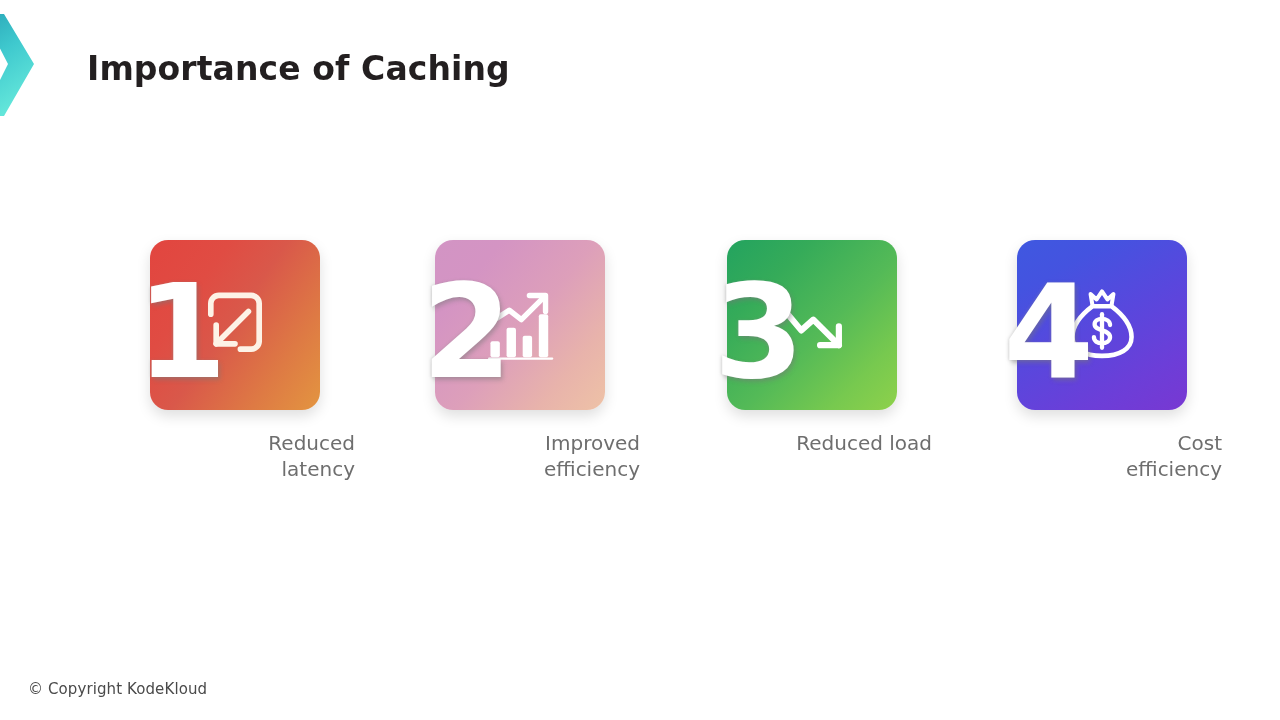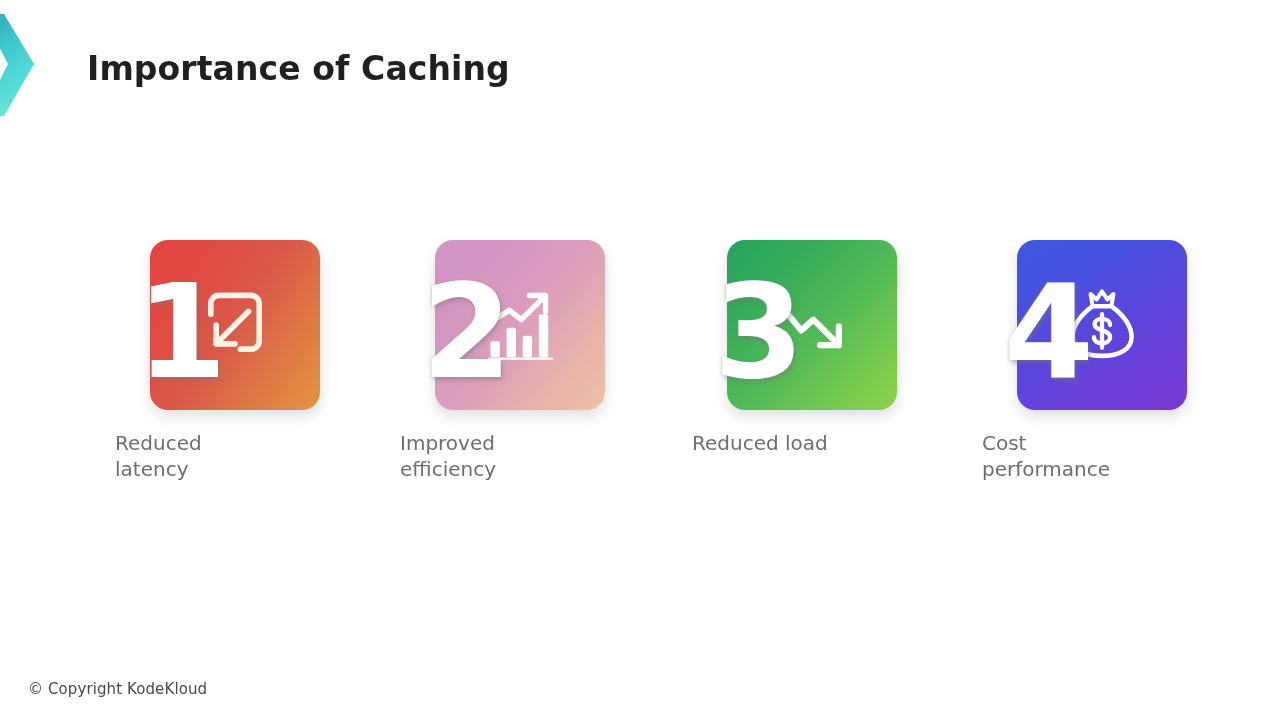--- a/index.html
+++ b/index.html
@@ -97,21 +97,21 @@
   .tile.g0 { background: linear-gradient(125deg, #e2453f 0%, #e04c43 28%, #d9584a 48%, #de7a44 76%, #e39540 100%); }
   .tile.g1 { background: linear-gradient(130deg, #d294c4 0%, #d494c3 22%, #dd9fba 52%, #e8b3ab 78%, #eec2a6 100%); }
   .tile.g2 { background: linear-gradient(135deg, #23a35f 0%, #35ab59 25%, #54ba57 55%, #77c94f 80%, #8ed14b 100%); }
   .tile.g3 { background: linear-gradient(150deg, #3f58e0 0%, #4453e0 20%, #5947dd 50%, #6c3ed8 78%, #7838d2 100%); }
 
   .card-label {
     position: absolute;
     top: 190px;
     left: 0;
     width: 240px;
-    text-align: left;
+    text-align: right;
     font-size: 20px;
     line-height: 26px;
     color: #6e6e6e;
     font-weight: 400;
     white-space: pre-line;
   }
 
   
   .footer-copyright {
     position: absolute;
@@ -189,18 +189,18 @@
     <div class="numeral">4</div>
     <div class="tile g3">
       <svg class="tile-icon" viewBox="0 0 64 64" aria-hidden="true">
         <path d="M25 18 L23.5 9 L28 13 L32 7 L36 13 L40.5 9 L39 18" fill="none" stroke="#ffffff" stroke-width="3" stroke-linecap="round" stroke-linejoin="round"></path>
         <path d="M25 18 L39 18 C47 24 54 32 54 41 C54 50 45 55 32 55 C19 55 10 50 10 41 C10 32 17 24 25 18 Z" fill="none" stroke="#ffffff" stroke-width="3.4" stroke-linejoin="round"></path>
         <path d="M38 32 C38 29 35 27.5 32 27.5 C29 27.5 26.5 29 26.5 31.5 C26.5 37 38 35 38 41 C38 44 35 45.5 32 45.5 C28.5 45.5 26 44 26 41" fill="none" stroke="#ffffff" stroke-width="3.2" stroke-linecap="round"></path>
         <path d="M32 24 L32 49" fill="none" stroke="#ffffff" stroke-width="3.2" stroke-linecap="round"></path>
       </svg>
     </div>
     <div class="card-label">Cost
-performance</div>
+efficiency</div>
   </div>
 
 </div>
 
 <div class="footer-copyright">© Copyright KodeKloud</div>
 
 </body></html>

